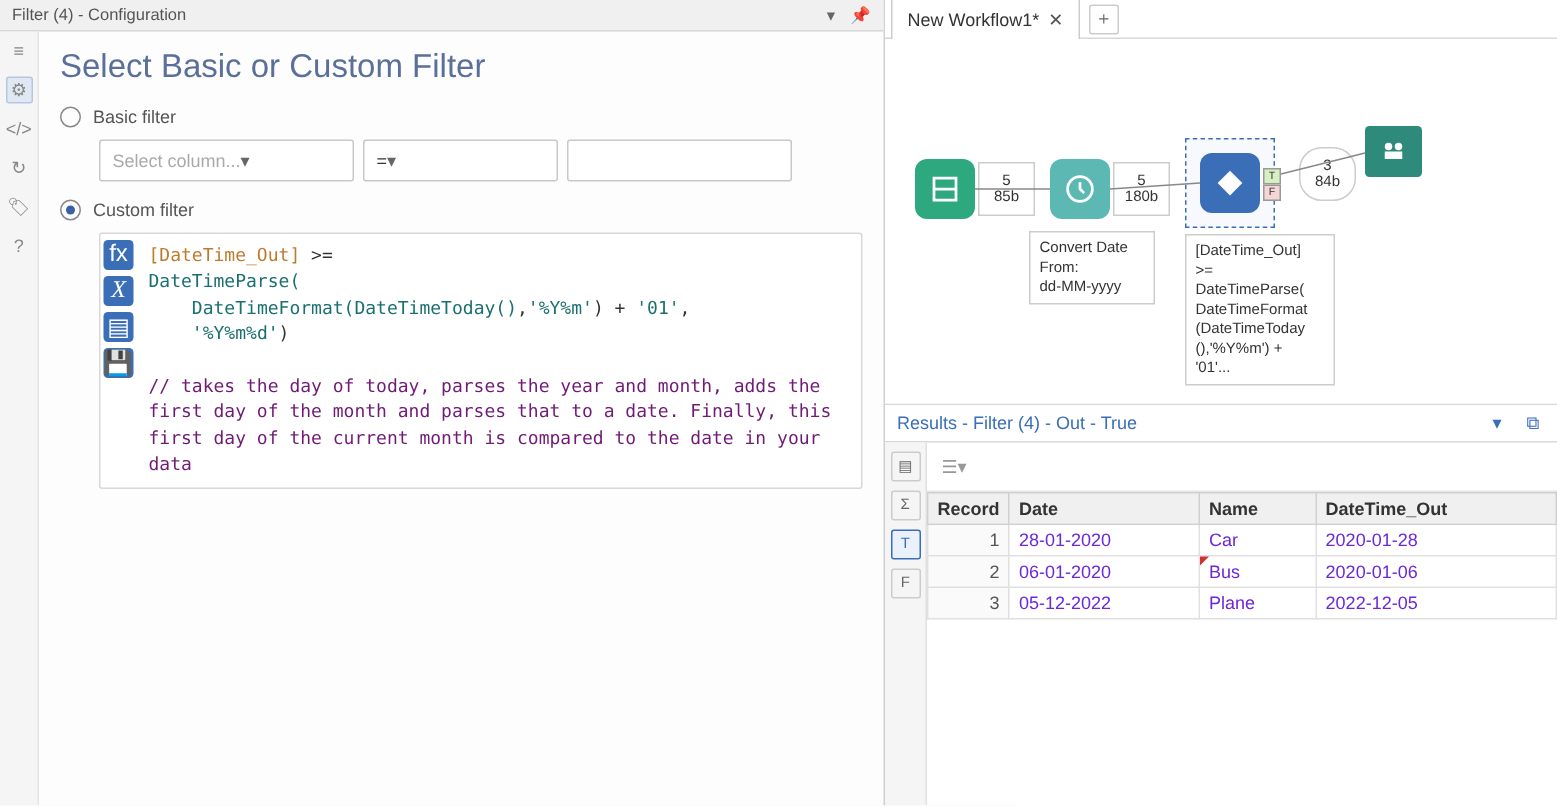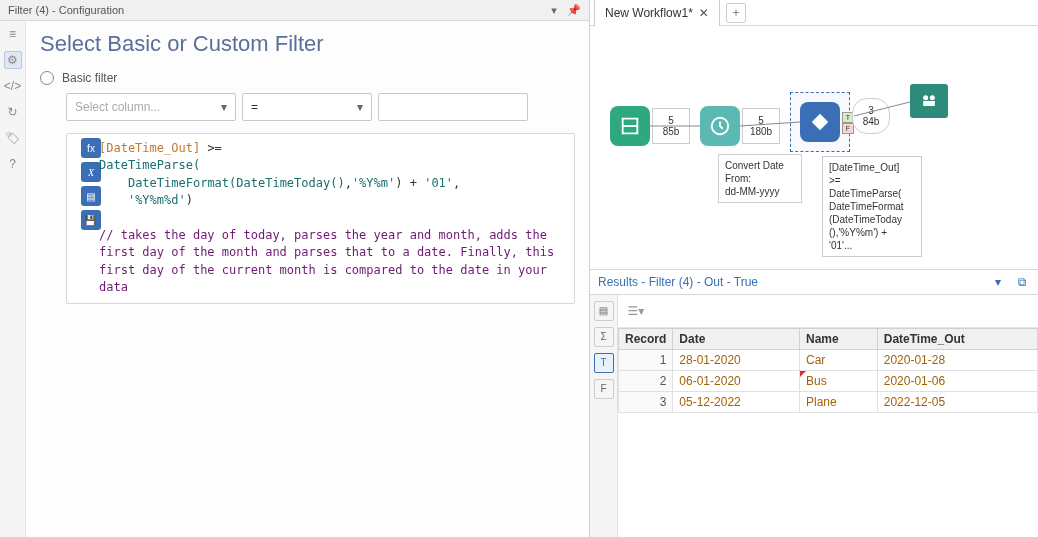--- a/index.html
+++ b/index.html
@@ -19,27 +19,27 @@
   .tb-icon { width: 18px; height: 18px; display: flex; align-items: center; justify-content: center; color: #888; cursor: pointer; border-radius: 2px; }
   .tb-icon.active { background: #e0e9f3; border: 1px solid #b5c8df; }
 
   .config-content { flex: 1; padding: 10px 14px; overflow: auto; }
   .config-title { font-size: 22px; color: #5a6f9a; font-weight: 400; margin-bottom: 14px; }
   .radio-row { display: flex; align-items: center; gap: 8px; margin-bottom: 8px; color: #555; }
   .radio { width: 14px; height: 14px; border: 1px solid #888; border-radius: 50%; cursor: pointer; position: relative; }
   .radio.checked::after { content:""; position:absolute; left:3px; top:3px; width:6px; height:6px; background:#3a5fa6; border-radius:50%; }
 
   .basic-row { display: flex; gap: 6px; margin: 6px 0 12px 26px; }
-  .select-box { flex: 0 0 170px; height: 28px; border: 1px solid #c8c8c8; border-radius: 2px; background: #fff; display: flex; align-items: center; justify-content: space-between; padding: 0 8px; color: #aaa; font-size: 12px; cursor: pointer; }
+  .select-box { flex: 0 0 170px; height: 28px; border: 1px solid #c8c8c8; border-radius: 2px; background: #fff; display: flex; align-items: center; padding: 0 8px; color: #aaa; font-size: 12px; cursor: pointer; }
   .select-box.small { flex: 0 0 130px; color: #333; }
   .chev { color: #666; }
 
   .custom-area { margin-left: 26px; border: 1px solid #d8d8d8; border-radius: 2px; background: #fff; display: flex; }
   .custom-toolbar { width: 24px; display: flex; flex-direction: column; gap: 4px; padding: 4px 2px; }
-  .ctool { width: 20px; height: 20px; border-radius: 3px; display:flex; align-items:center; justify-content:center; font-size: 10px; color:#fff; cursor:pointer; font-style: italic; font-family: Georgia, serif; margin-left: 12px; }
+  .ctool { width: 20px; height: 20px; border-radius: 3px; display:flex; align-items:center; justify-content:center; font-size: 16px; color:#fff; cursor:pointer; font-style: italic; font-family: Georgia, serif; }
   .ctool.fx { background:#3a6fb7; font-style: normal; font-family: inherit; }
   .ctool.x  { background:#3a6fb7; }
   .ctool.file { background:#3a6fb7; font-style: normal; }
   .ctool.save { background:#3a6fb7; font-style: normal; }
   .custom-code { padding: 6px 8px; font-family: Consolas, monospace; font-size: 12px; line-height: 1.45; white-space: pre; color: #333; flex: 1; }
   .tok-field { color: #c07a2e; }
   .tok-fn { color: #1a6f6f; }
   .tok-str { color: #1a6f6f; }
   .tok-op { color: #333; }
   .tok-comment { color: #701a75; }
@@ -47,21 +47,21 @@
   
   .tab-bar { display: flex; align-items: center; height: 26px; background: #fff; border-bottom: 1px solid #d8d8d8; padding-left: 4px; }
   .tab { display: flex; align-items: center; gap: 6px; padding: 18px 10px; border: 1px solid #ccc; border-bottom: none; background: #fff; border-radius: 3px 3px 0 0; font-size: 12px; cursor: pointer; }
   .tab .close { color: #555; cursor: pointer; }
   .tab-add { margin-left: 6px; width: 20px; height: 20px; display:flex; align-items:center; justify-content:center; border: 1px solid #ccc; border-radius:2px; color:#666; cursor:pointer; }
 
   
   .canvas { flex: 1; position: relative; background: #fff; min-height: 240px; }
   .tool-node { position: absolute; width: 40px; height: 40px; border-radius: 8px; display:flex; align-items:center; justify-content:center; color:#fff; font-weight:bold; }
   .tool-text { position: absolute; width: 38px; height: 36px; border: 1px solid #ccc; background: #fff; font-size: 10px; display:flex; flex-direction:column; align-items:center; justify-content:center; color:#333; }
-  .tool-label { position:absolute; border: 1px solid #ccc; background:#fff; padding: 4px 6px; font-size: 10px; color:#333; line-height:1.3;margin-left:32px; }
+  .tool-label { position:absolute; border: 1px solid #ccc; background:#fff; padding: 4px 6px; font-size: 10px; color:#333; line-height:1.3; }
   .tool-green { background:#2da87f; }
   .tool-teal { background:#5cb8b2; }
   .tool-blue { background:#3a6fb7; }
   .tool-brown { position:absolute; width:38px; height:34px; background:#2e8a7a; border-radius:3px; display:flex; align-items:center; justify-content:center; }
   .tf-pad { position:absolute; width:12px; height:22px; display:flex; flex-direction:column; font-size:7px; }
   .tf-pad div { flex:1; display:flex; align-items:center; justify-content:center; border:1px solid #999; }
   .tf-t { background:#d6f0c2; }
   .tf-f { background:#f5d6d6; }
   .sel-box { position:absolute; border:1px dashed #3a6fb7; background: rgba(58,111,183,0.04); }
 
@@ -78,21 +78,21 @@
 
   .res-main { flex:1; display:flex; flex-direction:column; }
   .search-row { display:flex; align-items:center; padding: 6px 6px; gap:8px; border-bottom:1px solid #e5e5e5; }
   .search-input { flex:1; height:24px; border:1px solid #d0d0d0; border-radius:2px; padding:0 8px 0 26px; font-size:12px; color:#888; position:relative; }
   .search-wrap { position:relative; flex:1; margin-left: 90px; }
   .search-wrap .mag { position:absolute; left:6px; top:5px; color:#aaa; }
   .menu-icon { width:24px; height:20px; display:flex; align-items:center; justify-content:center; color:#999; cursor:pointer; }
 
   table.data { width:100%; border-collapse:collapse; font-size:12px; }
   table.data th { background:#f0f0f0; border:1px solid #d0d0d0; padding:3px 6px; text-align:left; font-weight:600; color:#333; }
-  table.data td { border:1px solid #e0e0e0; padding:3px 6px; color:#a16207; }
+  table.data td { border:1px solid #e0e0e0; padding:3px 6px; color:#6d28d9; }
   table.data td.rownum { text-align:right; color:#555; background:#fafafa; width:40px; }
   .cell-flag { position:relative; }
   .cell-flag::before { content:""; position:absolute; top:0; left:0; border-top:6px solid #c33; border-right:6px solid transparent; }
 </style>
 </head>
 <body>
 
 <div class="app">
 
   <div class="left-panel">
@@ -124,20 +124,24 @@
             <span>Select column...</span>
             <span class="chev">▾</span>
           </div>
           <div class="select-box small">
             <span>=</span>
             <span class="chev">▾</span>
           </div>
           <div class="select-box small" style="flex:0 0 150px"></div>
         </div>
 
+        <div class="radio-row">
+          <div class="radio checked"></div>
+          <span>Custom filter</span>
+        </div>
 
         <div class="custom-area">
           <div class="custom-toolbar">
             <div class="ctool fx">fx</div>
             <div class="ctool x">X</div>
             <div class="ctool file">▤</div>
             <div class="ctool save">💾</div>
           </div>
           <div class="custom-code"><span class="tok-field">[DateTime_Out]</span> <span class="tok-op">&gt;=</span>
 <span class="tok-fn">DateTimeParse(</span>
@@ -192,21 +196,21 @@
       <div class="sel-box" style="left:200px; top:66px; width:60px; height:60px;"></div>
       <div class="tool-node tool-blue" style="left:210px; top:76px;">
         <svg width="22" height="22" viewBox="0 0 24 24" fill="#fff">
             <path d="M12 3l9 9-9 9-9-9z"></path>
           </svg>
       </div>
       <div class="tf-pad" style="left:252px; top:86px;">
         <div class="tf-t">T</div>
           <div class="tf-f">F</div>
       </div>
-      <div class="tool-text" style="left:262px; top:72px;border-radius:15px;">
+      <div class="tool-text" style="left:276px; top:72px;border-radius:15px;">
         <span>3</span>
         <span>84b</span>
       </div>
       <div class="tool-label" style="left:200px; top:130px; width:100px; white-space:pre-line;">[DateTime_Out]
 &gt;=
 DateTimeParse(
 DateTimeFormat
 (DateTimeToday
 (),'%Y%m') +
 '01'...</div>

